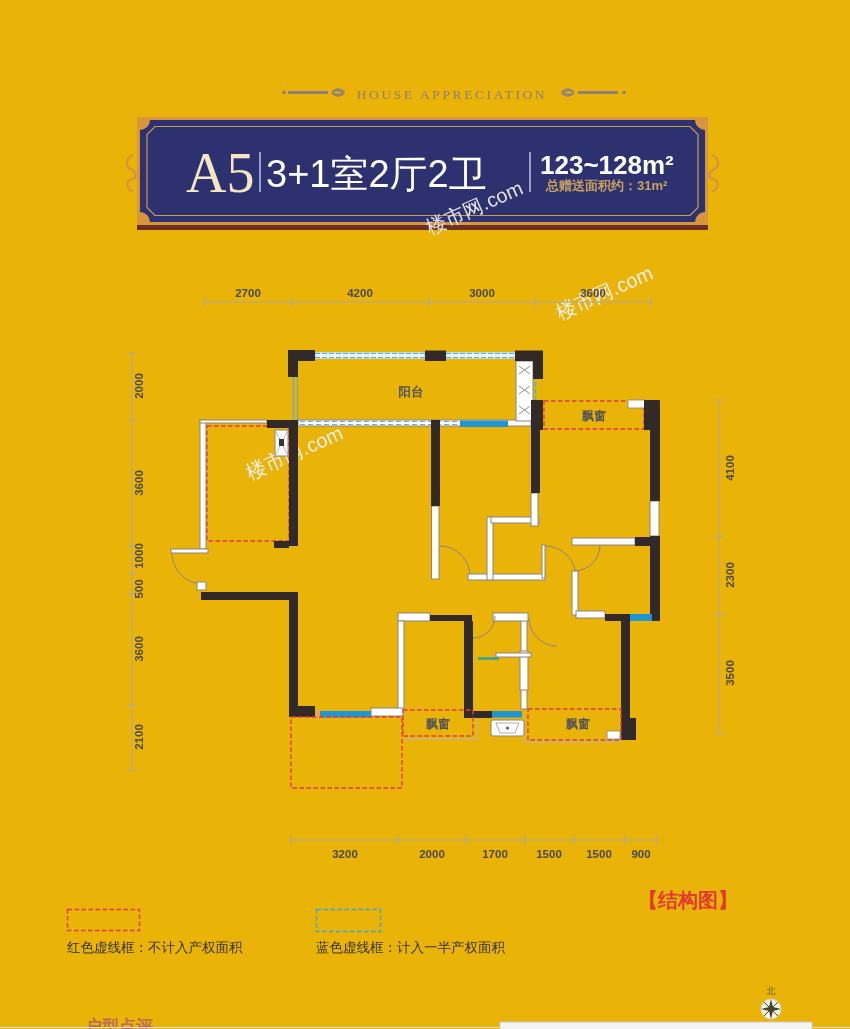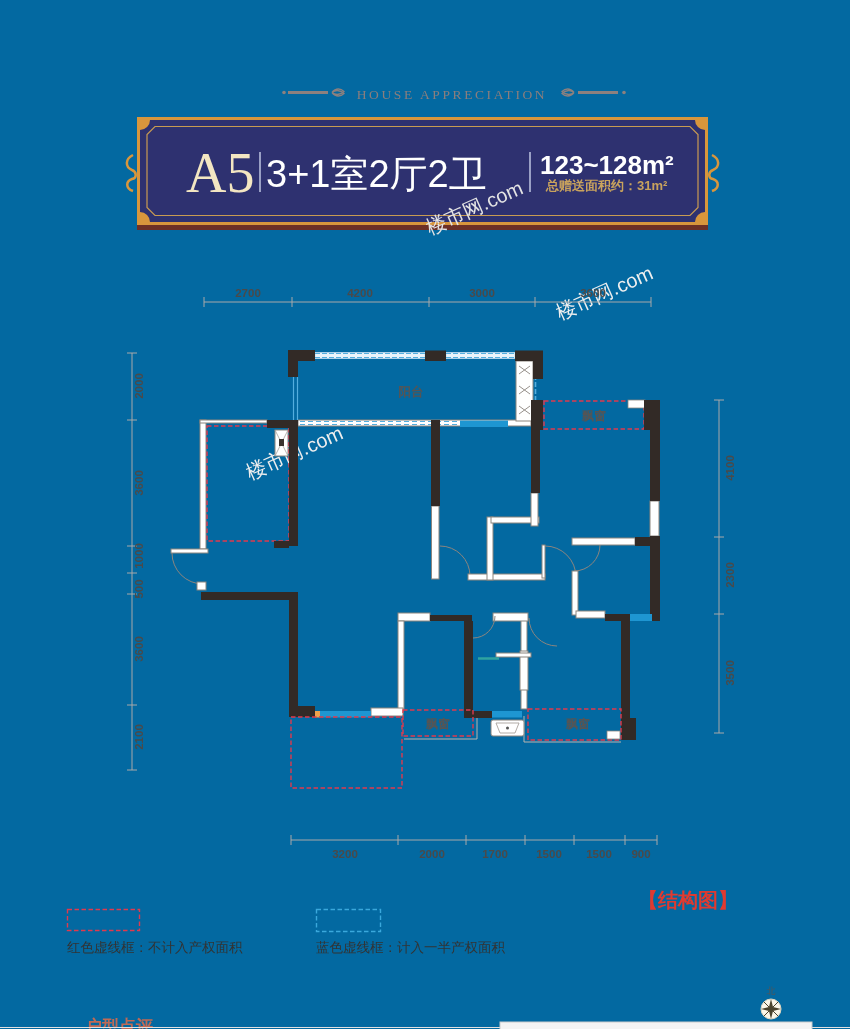--- a/index.html
+++ b/index.html
@@ -1,16 +1,16 @@
 <!DOCTYPE html>
 <html><head>
 <meta charset="utf-8">
 <style>
   html,body{margin:0;padding:0;background:#ffffff;}
-  .page{position:relative;width:850px;height:1029px;overflow:hidden;background:#0369a1;
+  .page{position:relative;width:850px;height:1029px;overflow:hidden;background:#eab308;
         font-family:"Liberation Sans",sans-serif;}
   svg{position:absolute;left:0;top:0;}
 </style>
 </head>
 <body>
 <div class="page">
 <svg width="850" height="1029" viewBox="0 0 850 1029">
 
   <g stroke="#8d807e" fill="#8d807e">
     <circle cx="284" cy="92.5" r="1.8" stroke="none"></circle>

